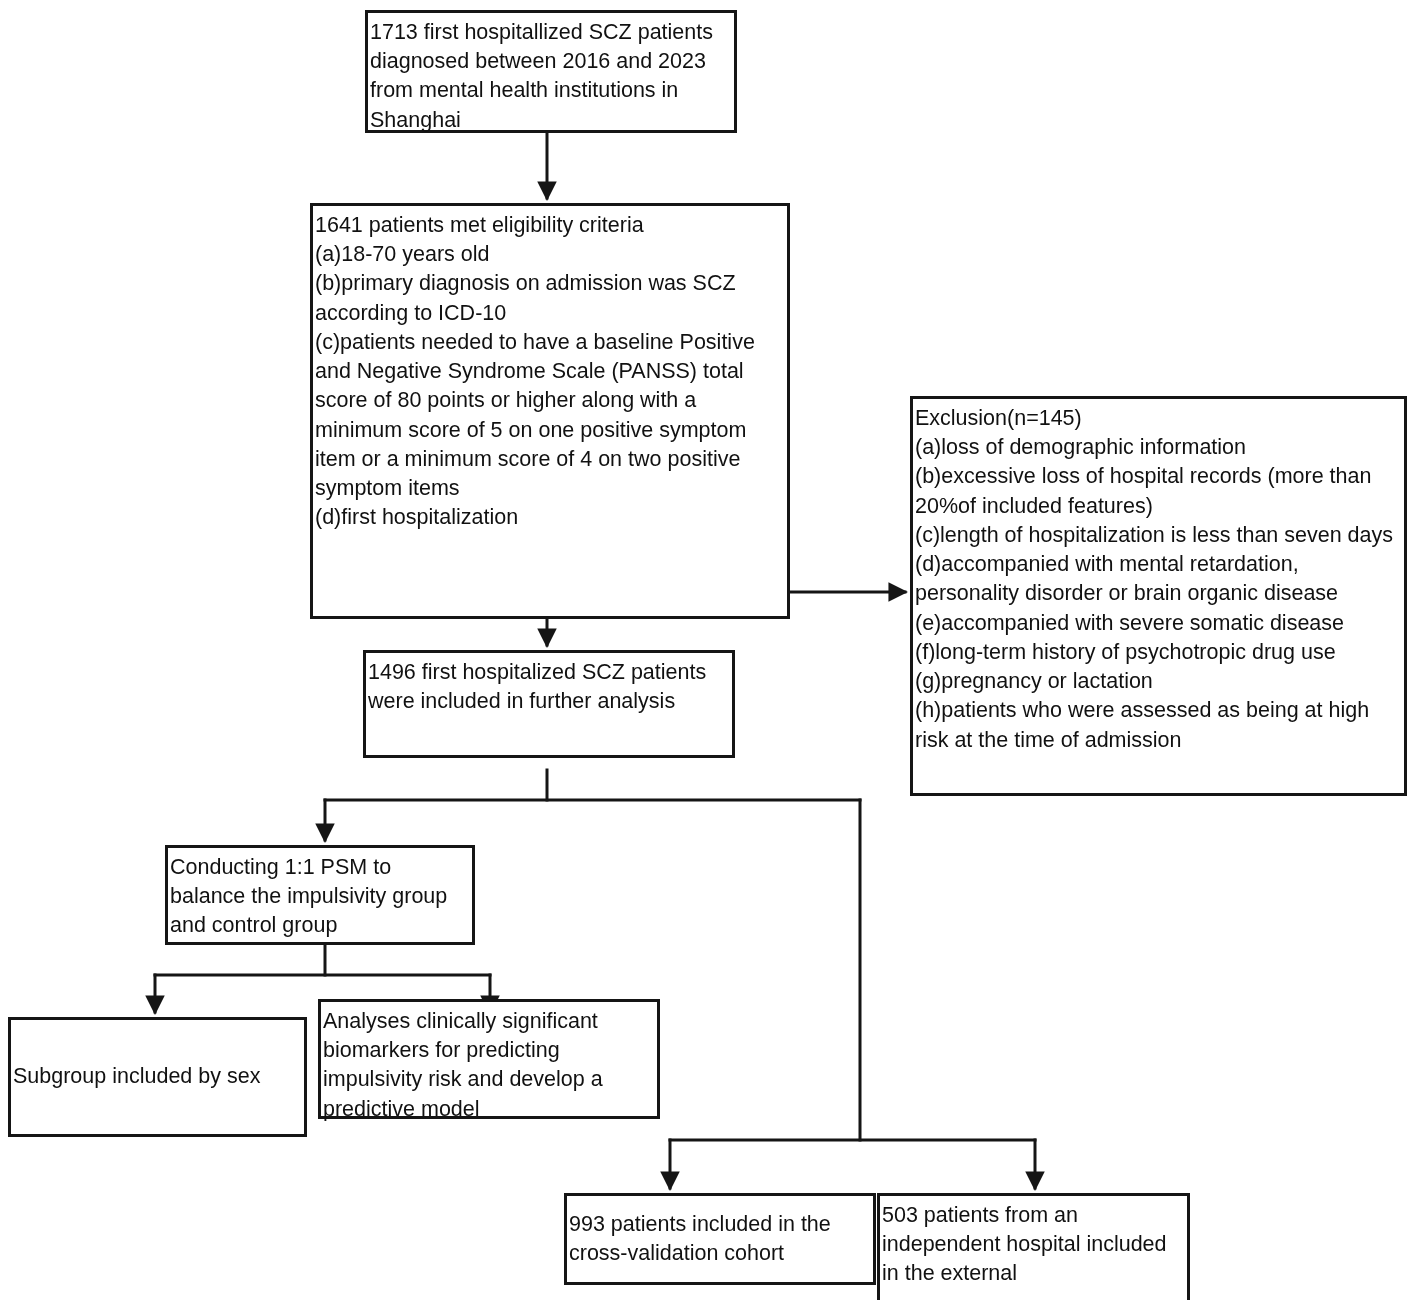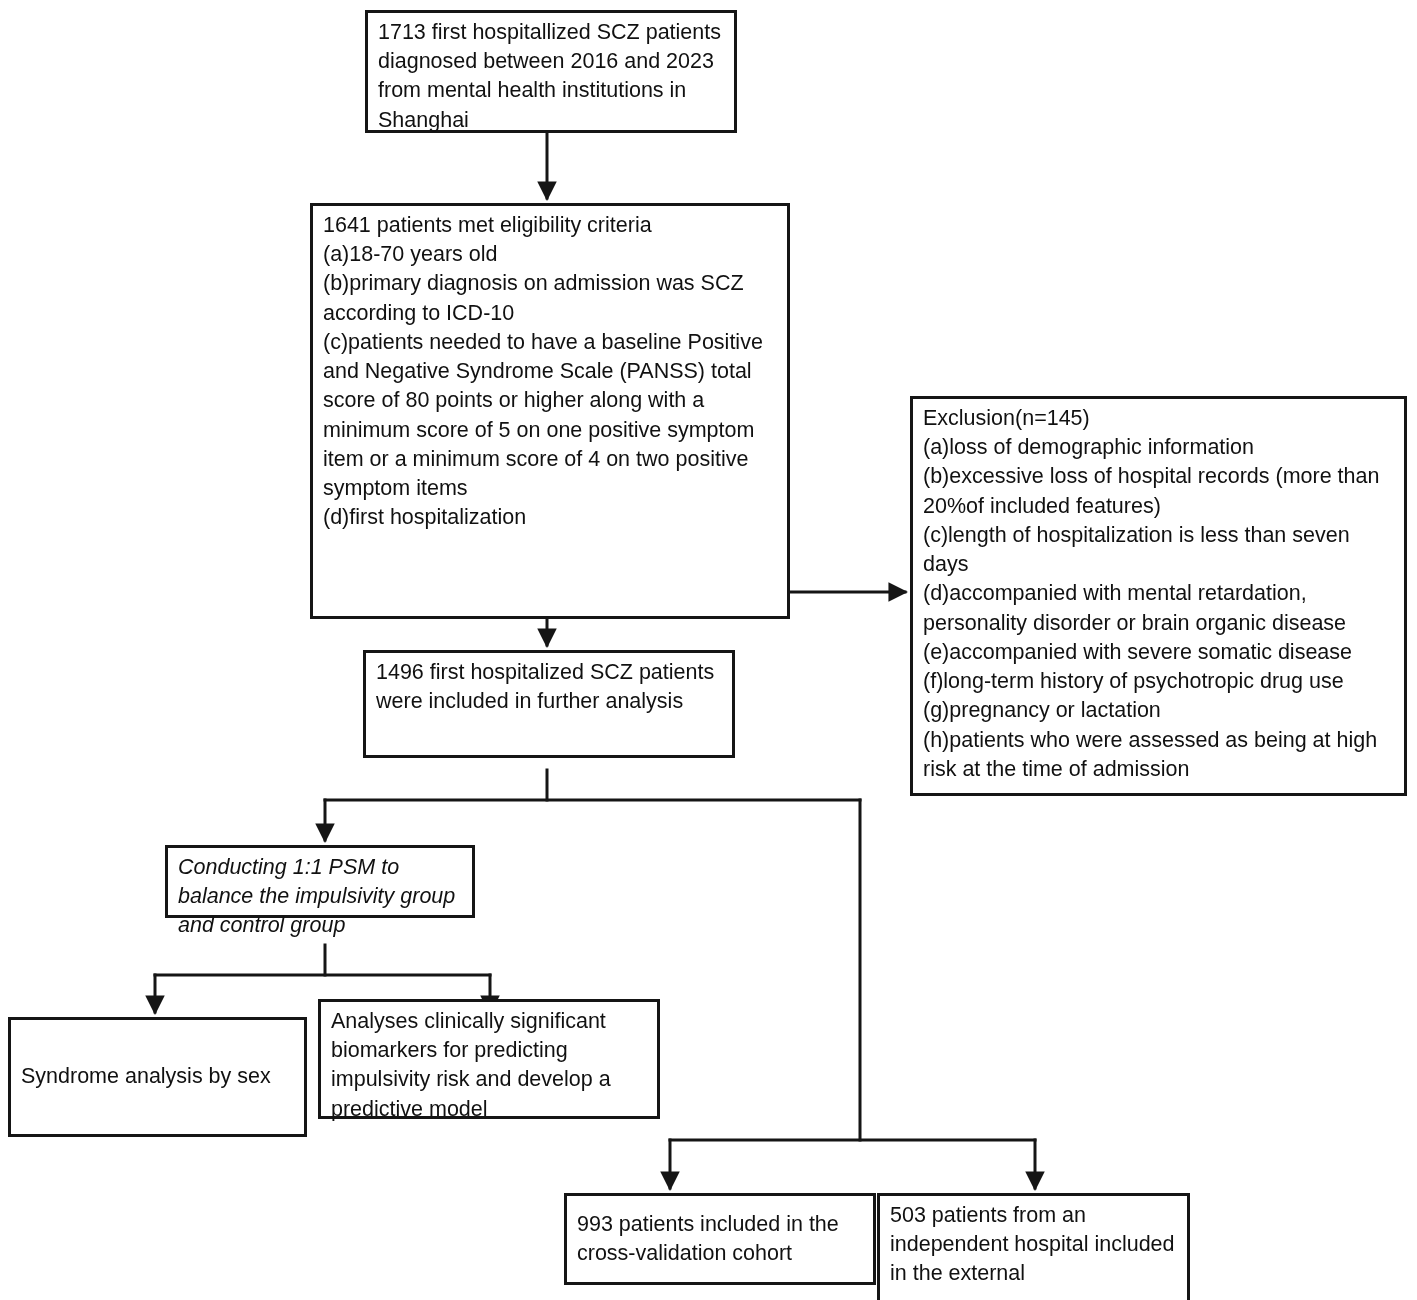--- a/index.html
+++ b/index.html
@@ -15,33 +15,33 @@
   }
   svg.connectors {
     position: absolute;
     left: 0; top: 0;
     width: 1417px; height: 1300px;
   }
   .node {
     position: absolute;
     border: 3px solid #151515;
     background: #ffffff;
-    padding: 5px 10px;
+    padding: 5px 2px;
     font-size: 21.5px;
     line-height: 1.36;
   }
   .node-text { white-space: pre-line; }
   .node.vcenter { display: flex; align-items: center; }
 
   
   .node-initial        { left: 365px;  top: 10px;   width: 372px; height: 123px; }
   .node-eligibility    { left: 310px;  top: 203px;  width: 480px; height: 416px; }
   .node-exclusion      { left: 910px;  top: 396px;  width: 497px; height: 400px; }
   .node-included       { left: 363px;  top: 650px;  width: 372px; height: 108px; }
-  .node-psm            { left: 165px;  top: 845px;  width: 310px; height: 73px; font-style: italic; }
+  .node-psm            { left: 165px;  top: 845px;  width: 310px; height: 100px; }
   .node-subgroup       { left: 8px;    top: 1017px; width: 299px; height: 120px; }
   .node-biomarkers     { left: 318px;  top: 999px; width: 342px; height: 120px; }
   .node-crossval       { left: 534px;  top: 1193px; width: 312px; height: 92px; margin-left: 30px;  }
   .node-external       { left: 877px;  top: 1193px; width: 313px; height: 120px; }
 </style>
 </head>
 <body>
 
 <div class="canvas">
 
@@ -103,21 +103,21 @@
 
   <div class="node node-included">
     <div class="node-text">1496 first hospitalized SCZ patients were included in further analysis</div>
   </div>
 
   <div class="node node-psm">
     <div class="node-text">Conducting 1:1 PSM to balance the impulsivity group and control group</div>
   </div>
 
   <div class="node node-subgroup vcenter">
-    <div class="node-text">Syndrome analysis by sex</div>
+    <div class="node-text">Subgroup included by sex</div>
   </div>
 
   <div class="node node-biomarkers">
     <div class="node-text">Analyses clinically significant biomarkers for predicting impulsivity risk and develop a predictive model</div>
   </div>
 
   <div class="node node-crossval vcenter">
     <div class="node-text">993 patients included in the cross-validation cohort</div>
   </div>
 

